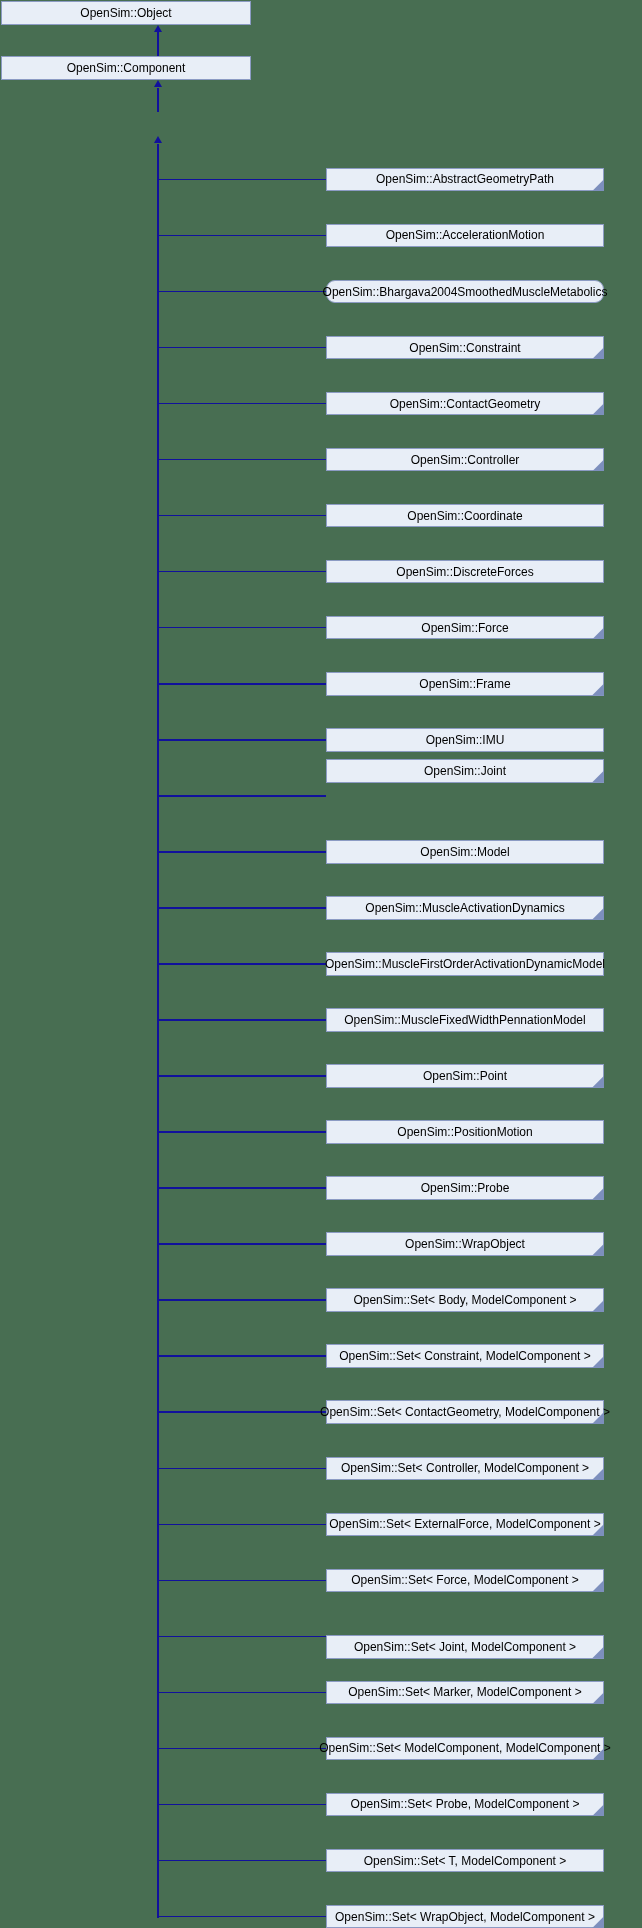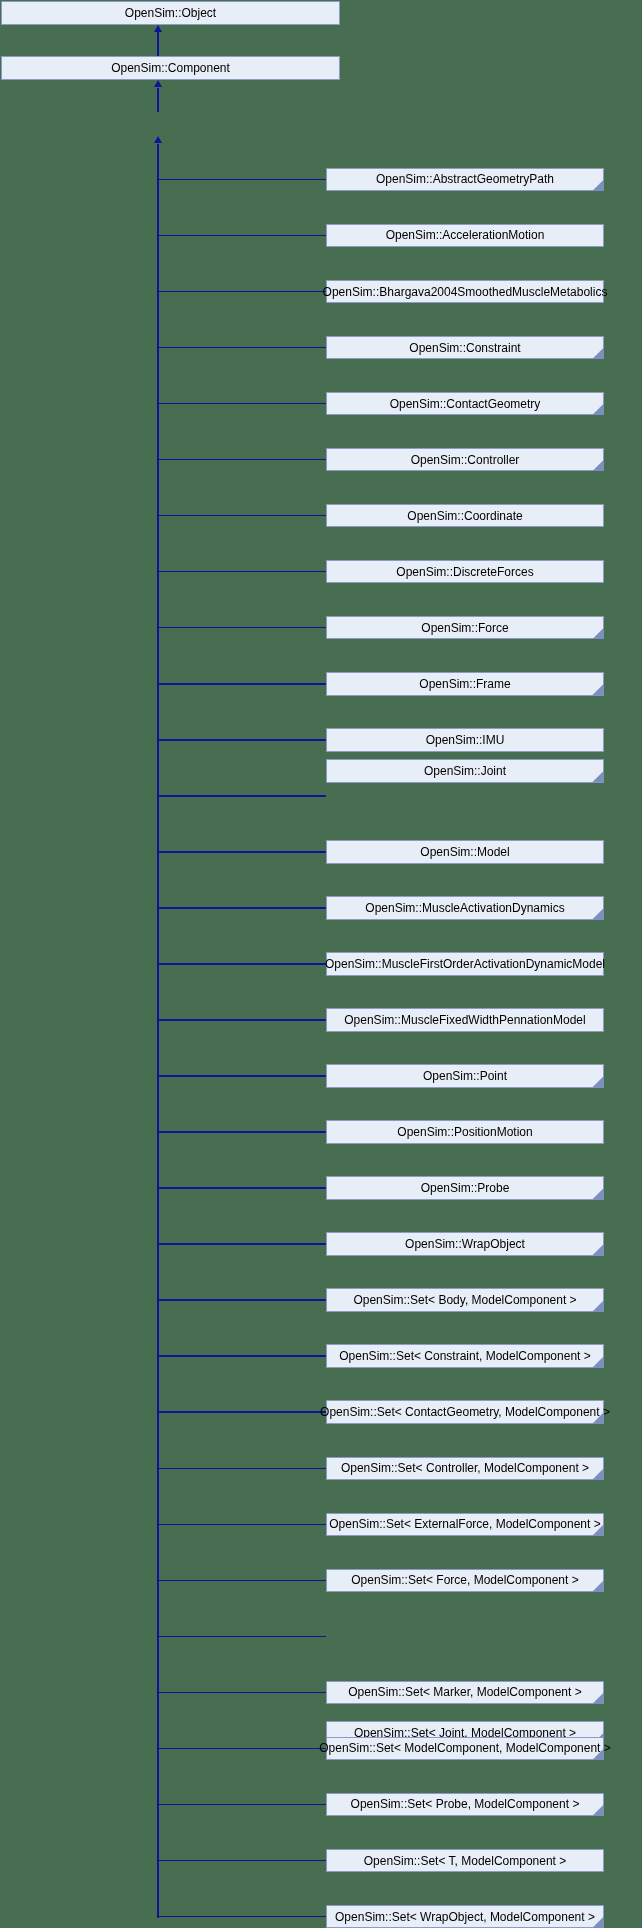--- a/index.html
+++ b/index.html
@@ -13,21 +13,21 @@
     font-family:"Liberation Sans",sans-serif;
   }
   #diagram{position:relative;width:642px;height:1928px;}
   .node{
     position:absolute;box-sizing:border-box;height:23.5px;
     background:var(--node-fill);border:1px solid var(--node-border);
     display:flex;align-items:center;justify-content:center;
     font-size:12px;color:var(--text);white-space:nowrap;
     cursor:pointer;
   }
-  .node.left{left:1px;width:339px;}
+  .node.left{left:1px;width:250px;}
   .node.derived{left:326px;width:278px;}
   .node.current{background:transparent;border:1px solid var(--current-border);cursor:default;}
   .fold{
     position:absolute;right:-1px;bottom:-1px;width:12px;height:12px;
     background:var(--fold);
     clip-path:polygon(100% 0,100% 100%,0 100%);
   }
   .vline{position:absolute;left:157px;width:1.5px;background:var(--edge);}
   .hline{position:absolute;height:1.5px;background:var(--edge);}
   .arrow-up{
@@ -63,21 +63,21 @@
       <div class="hline" style="top: 178.7px; left: 158px; width: 168px;"></div>
       <div class="node derived" style="top: 167.7px;">
         <span>OpenSim::AbstractGeometryPath</span>
         <div class="fold"></div>
       </div>
       <div class="hline" style="top: 234.735px; left: 158px; width: 168px;"></div>
       <div class="node derived" style="top: 223.735px;">
         <span>OpenSim::AccelerationMotion</span>
       </div>
       <div class="hline" style="top: 290.77px; left: 158px; width: 168px;"></div>
-      <div class="node derived" style="top: 279.77px;">
+      <div class="node derived" style="top: 279.77px; border-radius: 9px;">
         <span>OpenSim::Bhargava2004SmoothedMuscleMetabolics</span>
       </div>
       <div class="hline" style="top: 346.805px; left: 158px; width: 168px;"></div>
       <div class="node derived" style="top: 335.805px;">
         <span>OpenSim::Constraint</span>
         <div class="fold"></div>
       </div>
       <div class="hline" style="top: 402.84px; left: 158px; width: 168px;"></div>
       <div class="node derived" style="top: 391.84px;">
         <span>OpenSim::ContactGeometry</span>
@@ -175,21 +175,21 @@
       <div class="node derived" style="top: 1512.54px;">
         <span>OpenSim::Set&lt; ExternalForce, ModelComponent &gt;</span>
         <div class="fold"></div>
       </div>
       <div class="hline" style="top: 1579.58px; left: 158px; width: 168px;"></div>
       <div class="node derived" style="top: 1568.58px;">
         <span>OpenSim::Set&lt; Force, ModelComponent &gt;</span>
         <div class="fold"></div>
       </div>
       <div class="hline" style="top: 1635.61px; left: 158px; width: 168px;"></div>
-      <div class="node derived" style="top: 1721px;">
+      <div class="node derived" style="top: 1635px;">
         <span>OpenSim::Set&lt; Joint, ModelComponent &gt;</span>
         <div class="fold"></div>
       </div>
       <div class="hline" style="top: 1691.64px; left: 158px; width: 168px;"></div>
       <div class="node derived" style="top: 1680.64px;">
         <span>OpenSim::Set&lt; Marker, ModelComponent &gt;</span>
         <div class="fold"></div>
       </div>
       <div class="hline" style="top: 1747.68px; left: 158px; width: 168px;"></div>
       <div class="node derived" style="top: 1736.68px;">

